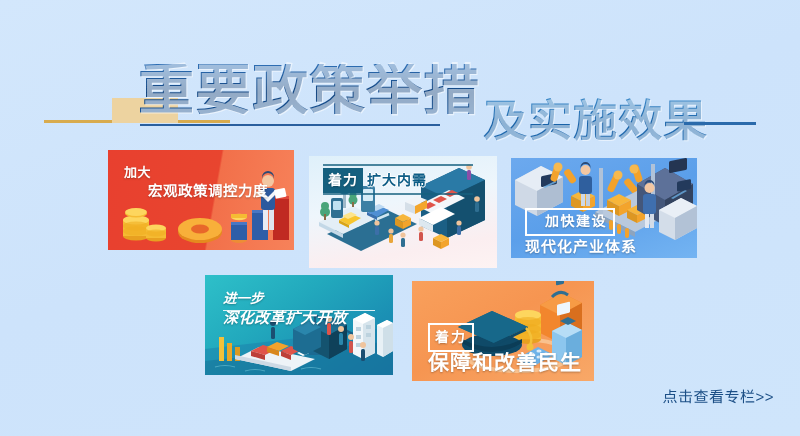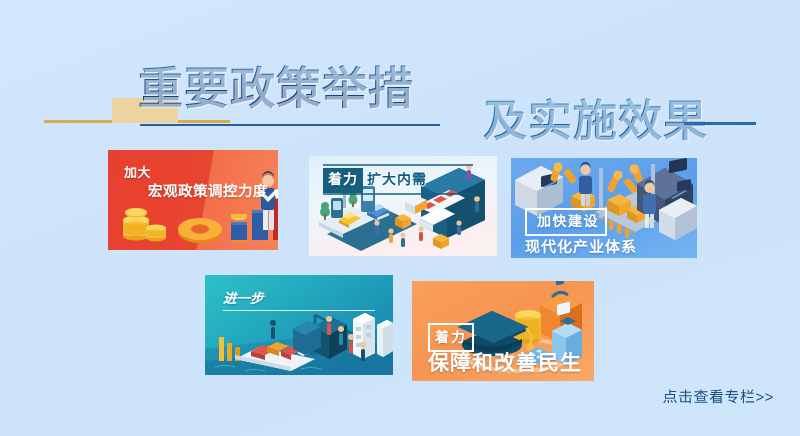--- a/index.html
+++ b/index.html
@@ -50,21 +50,21 @@
     height: 25px;
     background: #edd3a0;
   }
 
   .title-line1 {
     position: absolute;
     left: 138px;
     top: 40px;
     font-family: "DejaVu Serif", "Liberation Serif", serif;
     font-weight: 700;
-    font-size: 45px;
+    font-size: 56px;
     line-height: 50px;
     letter-spacing: 1px;
     color: #18518f;
     text-shadow: 1px 1px 0 rgba(255,255,255,.55);
     background: linear-gradient(180deg, #2f6fb5 0%, #11447f 58%, #1b5596 100%);
     -webkit-background-clip: text;
     background-clip: text;
     -webkit-text-fill-color: transparent;
     white-space: nowrap;
   }
@@ -118,29 +118,29 @@
     z-index: 6;
     color: #ffffff;
     font-weight: 700;
     white-space: nowrap;
     text-shadow: 0 1px 2px rgba(0,0,0,.28);
   }
   .caption .l1 { display: block; }
   .caption .l2 { display: block; }
 
   
-  #card1 { left: 108px; top: 150px; width: 170px; height: 100px; }
+  #card1 { left: 108px; top: 150px; width: 186px; height: 100px; }
   #card1 .art {
     background: linear-gradient(100deg, #e8402f 0%, #e8452f 56%, #f2704a 57%, #f7825a 100%);
   }
   #card1 .caption { left: 16px; top: 14px; font-size: 13px; line-height: 18px; letter-spacing: .5px; }
   #card1 .caption .l2 { font-size: 14.5px; margin-left: 24px; }
 
   
-  #card2 { left: 309px; top: 156px; width: 188px; height: 100px; font-family: Liberation Serif, serif; }
+  #card2 { left: 309px; top: 156px; width: 188px; height: 112px; }
   #card2 .art {
     background: linear-gradient(170deg, #dff0fa 0%, #eef6fc 42%, #fbeef0 78%, #fdf3f3 100%);
   }
   #card2 .caption { left: 14px; top: 12px; font-size: 14px; line-height: 20px; }
   .tag-box {
     display: inline-block;
     background: #15607f;
     color: #ffffff;
     padding: 2px 5px 3px 5px;
     margin-right: 4px;
@@ -156,21 +156,21 @@
 
   
   #card3 { left: 511px; top: 158px; width: 186px; height: 100px; }
   #card3 .art {
     background: linear-gradient(160deg, #6ca9ee 0%, #5b9fea 50%, #74b4f2 100%);
   }
   #card3 .caption { left: 14px; top: 50px; font-size: 14px; line-height: 21px; }
   .boxed-line {
     display: inline-block;
     border: 2px solid #ffffff;
-    padding: 1px 6px 2px 10px;
+    padding: 1px 6px 2px 18px;
     letter-spacing: 1.5px;
   }
   #card3 .caption .l2 { margin-top: 0; font-size: 15px; letter-spacing: 1px; }
 
   
   #card4 { left: 205px; top: 275px; width: 188px; height: 100px; }
   #card4 .art {
     background: linear-gradient(145deg, #2ec0c9 0%, #22a9bd 38%, #1b90b4 72%, #1b7fae 100%);
   }
   #card4 .caption { left: 18px; top: 14px; font-size: 13.5px; line-height: 19px; font-style: italic; }
@@ -567,20 +567,21 @@
       <g stroke="#7fd2e2" stroke-width="1.2" opacity=".5" fill="none">
         <path d="M10 92 q10 -3 20 0"></path>
         <path d="M40 96 q10 -3 20 0"></path>
         <path d="M96 94 q10 -3 20 0"></path>
       </g>
     </svg>
 
     <div class="uline"></div>
     <div class="caption">
       <span class="l1">进一步</span>
+      <span class="l2">深化改革扩大开放</span>
     </div>
   </div>
 
   <div class="card" id="card5">
     <div class="art"></div>
 
     <svg class="sh" style="left:0;top:0;" width="182" height="100" viewBox="0 0 182 100">
 
       <ellipse cx="106" cy="74" rx="52" ry="16" fill="none" stroke="#f9c898" stroke-width="4" opacity=".85"></ellipse>
 

